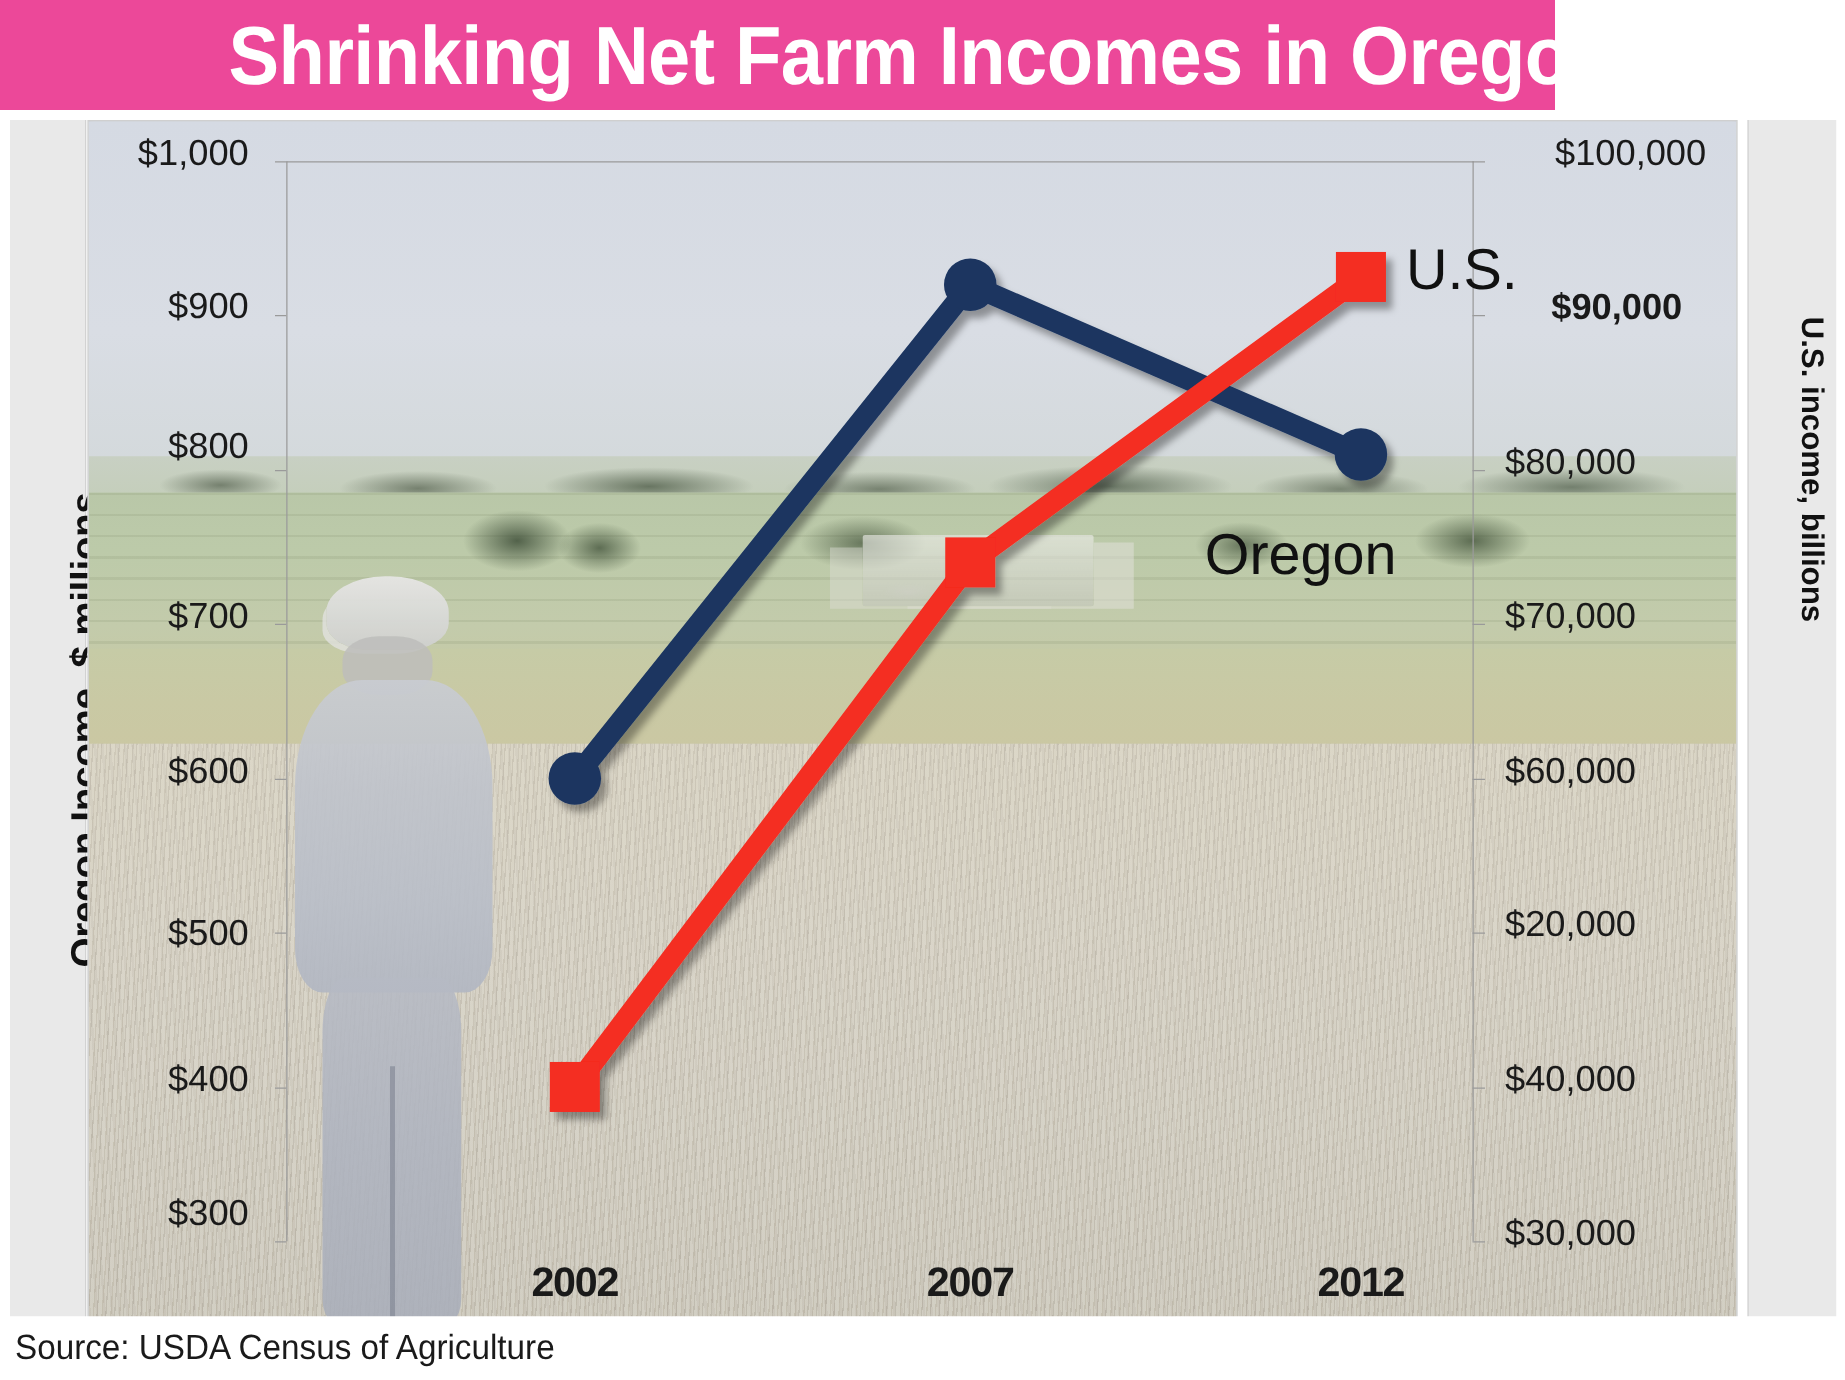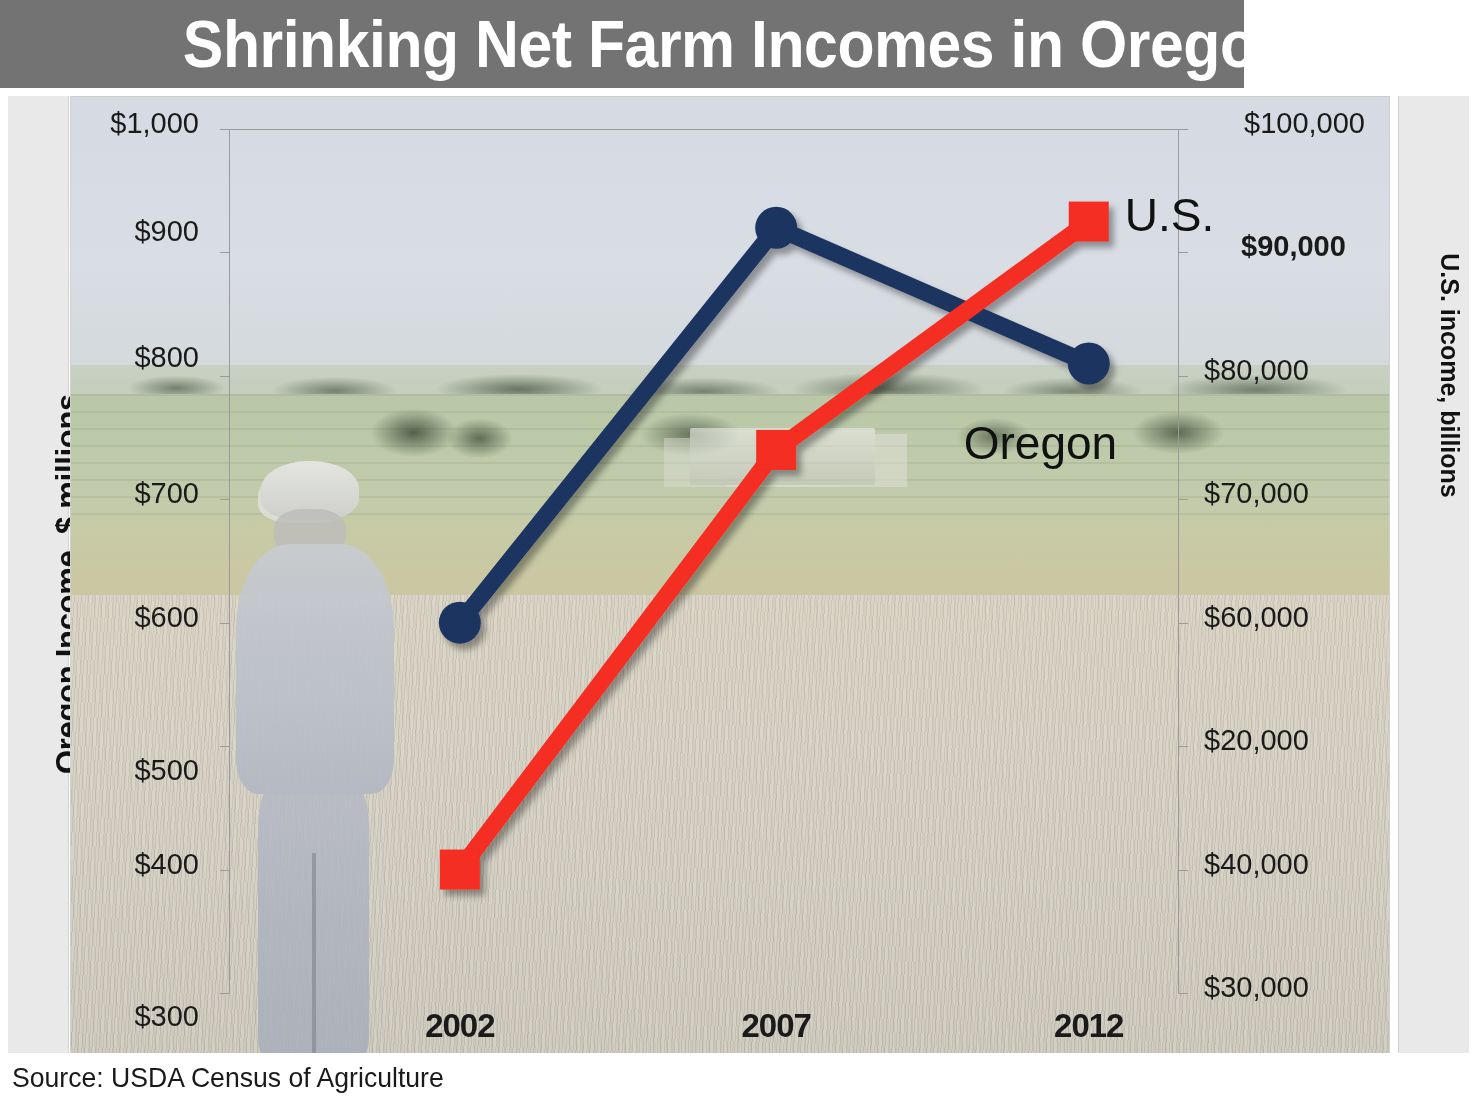--- a/index.html
+++ b/index.html
@@ -1,20 +1,20 @@
 <!DOCTYPE html>
 <html><head>
 <meta charset="utf-8">
 <style>
   html,body{margin:0;padding:0;background:#ffffff;}
   body{font-family:"Liberation Sans",sans-serif;}
   #page{position:relative;width:1476px;height:1104px;overflow:hidden;background:#ffffff;}
 
   
-  #header{position:absolute;left:0;top:0;width:1244px;height:88px;background:#737373;}
+  #header{position:absolute;left:0;top:0;width:1244px;height:88px;background:#ec4899;}
   #header-title{
     position:absolute;left:0;top:0;width:1476px;height:88px;
     display:flex;align-items:center;justify-content:center;
     color:#ffffff;font-family:"Liberation Sans",sans-serif;font-weight:bold;
     font-size:66px;letter-spacing:-0.5px;
     transform:scaleX(0.92);transform-origin:center center;
     white-space:nowrap;line-height:1;
   }
 
   
@@ -247,27 +247,27 @@
           <div class="tick-right" style="top: 864px;"></div>
           <div class="tick-right" style="top: 740.571px;"></div>
           <div class="tick-right" style="top: 617.143px;"></div>
           <div class="tick-right" style="top: 493.714px;"></div>
           <div class="tick-right" style="top: 370.286px;"></div>
           <div class="tick-right" style="top: 246.857px;"></div>
           <div class="tick-right" style="top: 123.429px;"></div>
           <div class="tick-right" style="top: 0px;"></div>
         </div>
       <div id="labels-left">
-          <div class="ytick-label ytick-left-label" style="top: 871px; right: 980px;">$300</div>
+          <div class="ytick-label ytick-left-label" style="top: 826px; right: 980px;">$300</div>
           <div class="ytick-label ytick-left-label" style="top: 718.571px; right: 980px;">$400</div>
-          <div class="ytick-label ytick-left-label" style="top: 625px; right: 980px; padding-left: 45px;">$500</div>
+          <div class="ytick-label ytick-left-label" style="top: 602px; right: 980px; padding-left: 45px;">$500</div>
           <div class="ytick-label ytick-left-label" style="top: 471.714px; right: 980px;">$600</div>
           <div class="ytick-label ytick-left-label" style="top: 348.286px; right: 980px;">$700</div>
           <div class="ytick-label ytick-left-label" style="top: 212px; right: 980px;">$800</div>
-          <div class="ytick-label ytick-left-label" style="top: 86px; right: 980px;">$900</div>
+          <div class="ytick-label ytick-left-label" style="top: 100px; right: 980px;">$900</div>
           <div class="ytick-label ytick-left-label" style="top: -22px; right: 980px;">$1,000</div>
         </div>
       <div id="labels-right">
           <div class="ytick-label ytick-right-label" style="top: 842px; left: 975px;">$30,000</div>
           <div class="ytick-label ytick-right-label" style="top: 718.571px; left: 975px;">$40,000</div>
           <div class="ytick-label ytick-right-label" style="top: 595.143px; left: 975px;">$20,000</div>
           <div class="ytick-label ytick-right-label" style="top: 471.714px; left: 975px;">$60,000</div>
           <div class="ytick-label ytick-right-label" style="top: 348.286px; left: 975px;">$70,000</div>
           <div class="ytick-label ytick-right-label" style="top: 224.857px; left: 975px;">$80,000</div>
           <div class="ytick-label ytick-right-label" style="top: 101.429px; left: 1012px; font-weight: bold;">$90,000</div>

